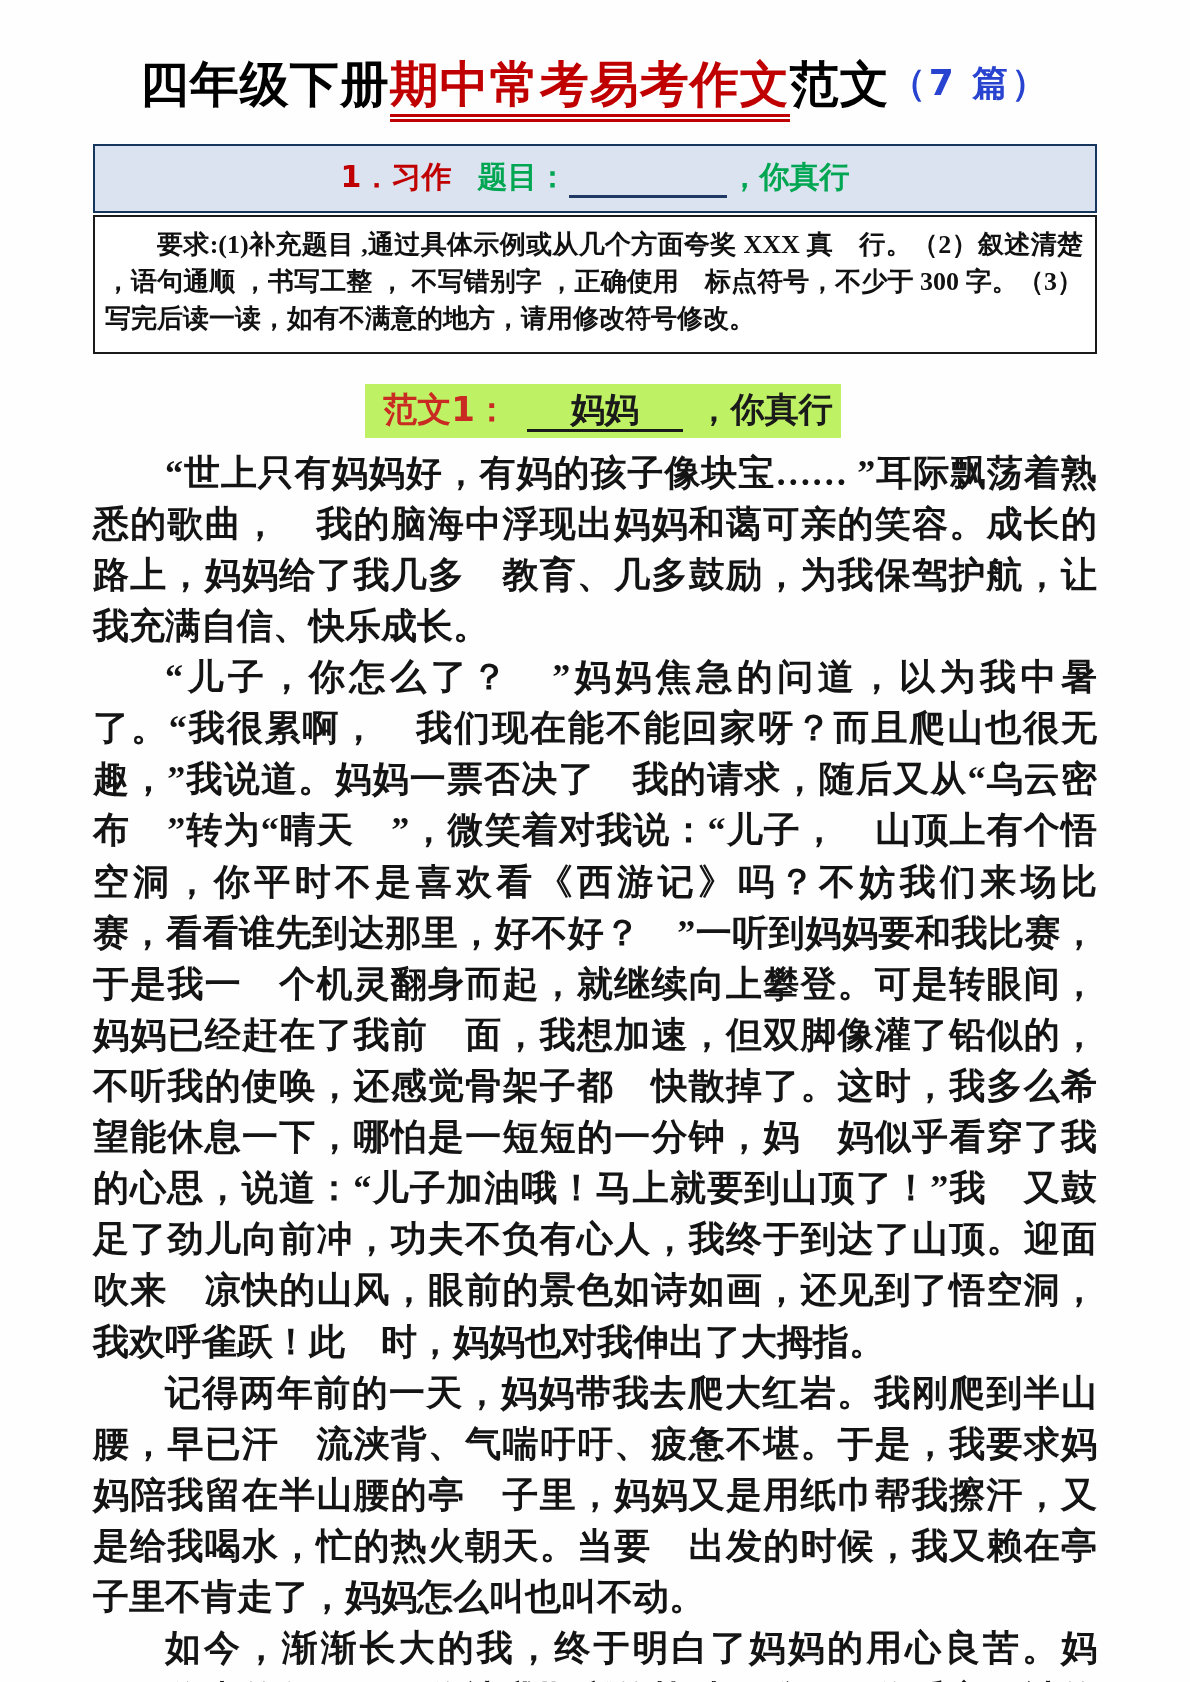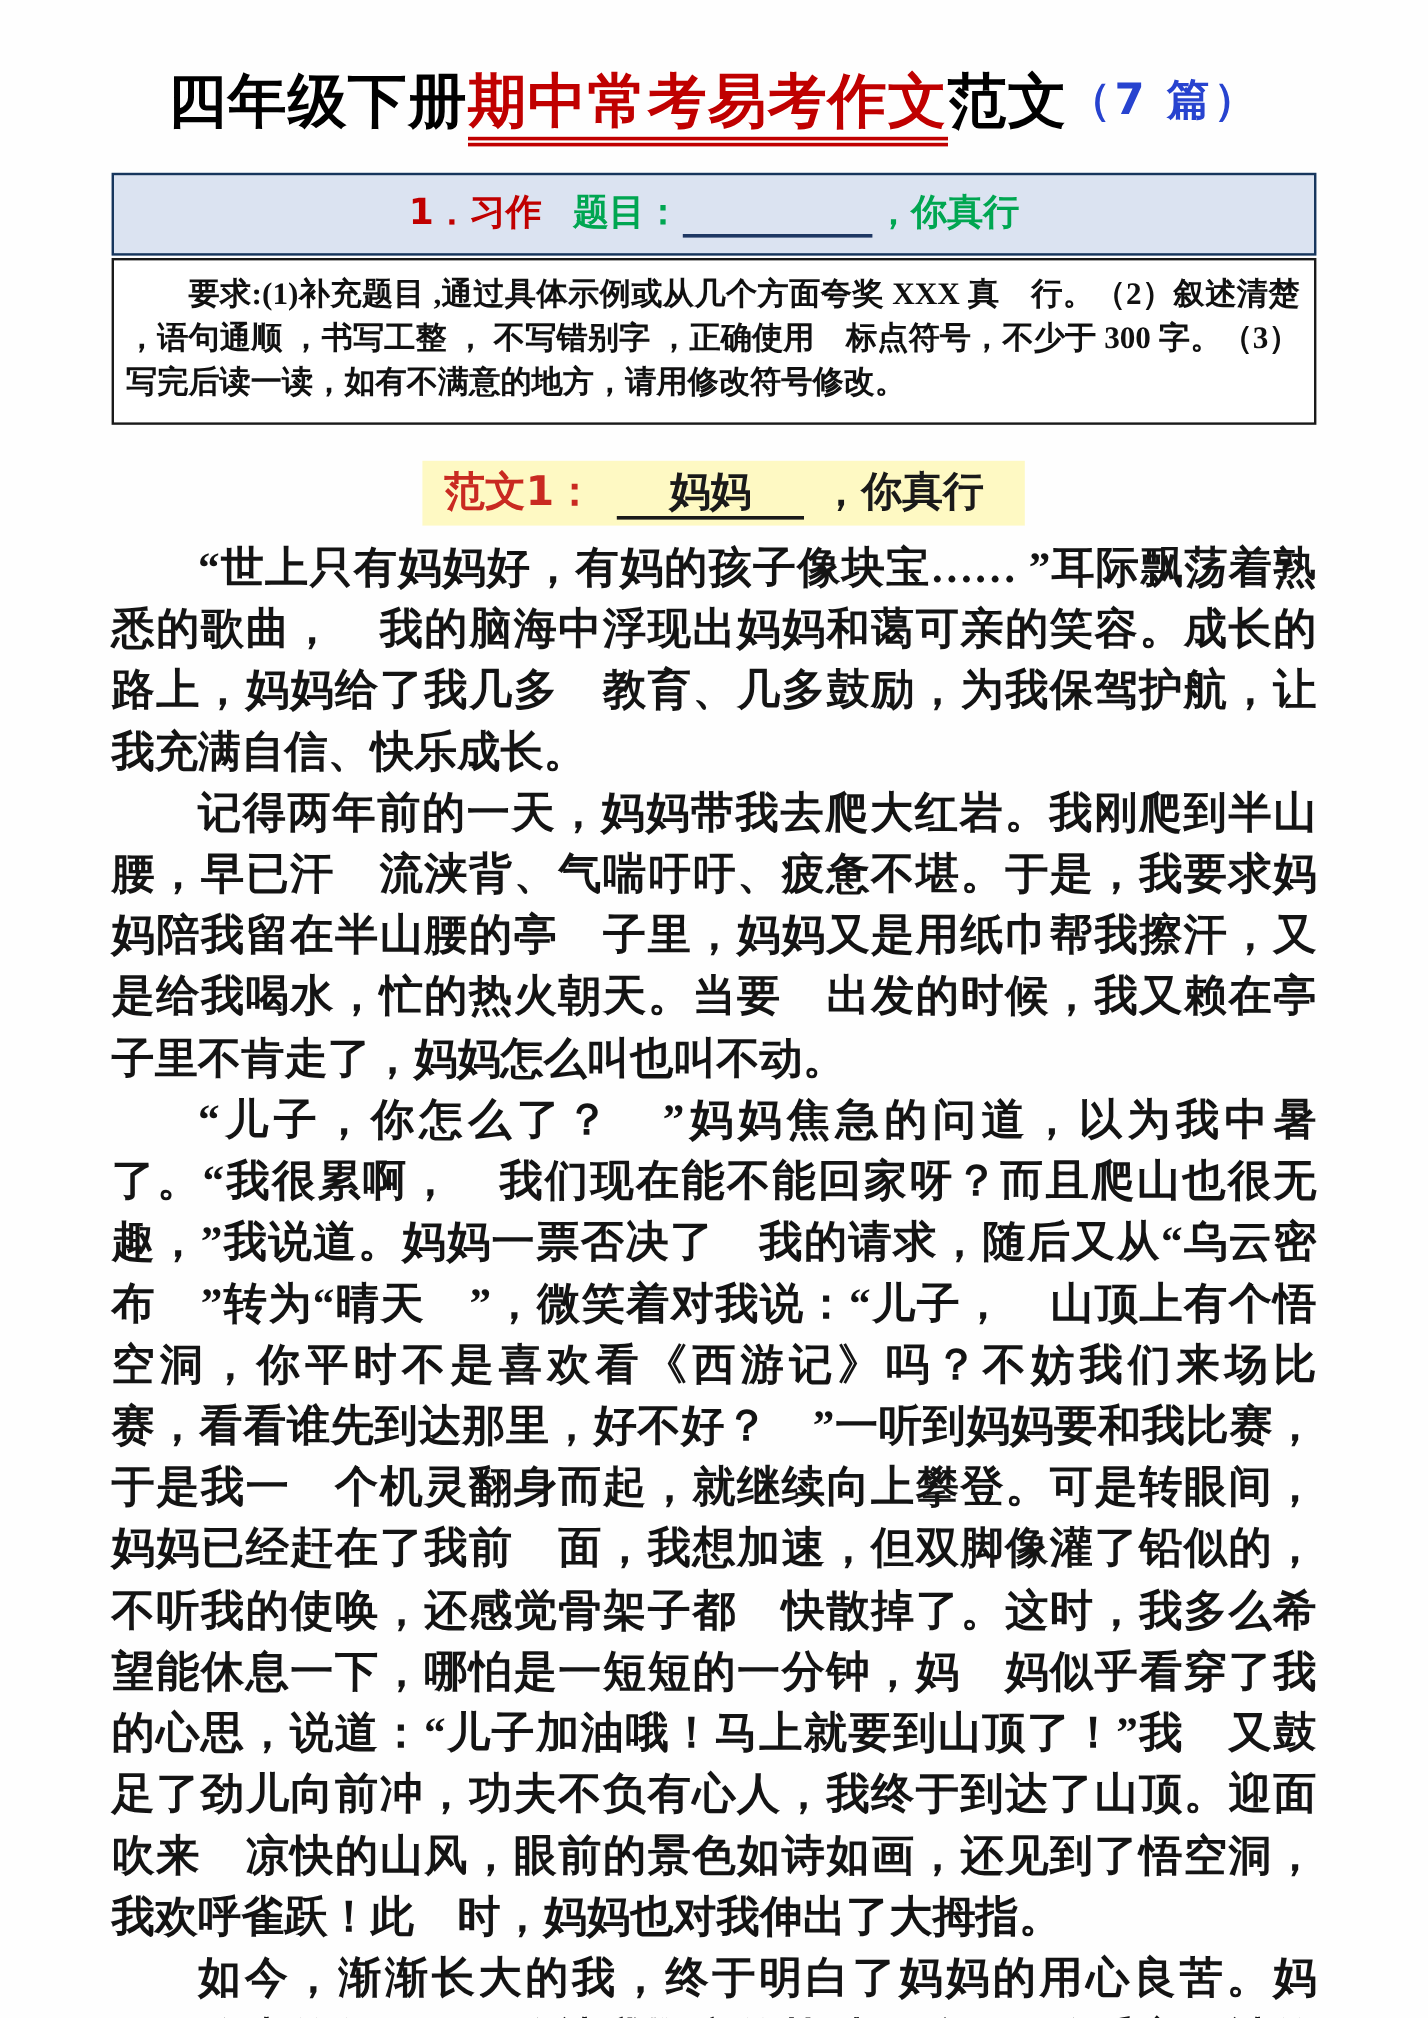--- a/index.html
+++ b/index.html
@@ -85,22 +85,22 @@
   .essay-heading {
     text-align: center;
     margin-top: 30px;
     margin-bottom: 10px;
     font-size: 34px;
     font-weight: 700;
     font-family: "DejaVu Sans", sans-serif;
   }
   .essay-heading .band {
     display: inline-block;
-    background: #fef9c3;
-    padding: 3px 34px 5px 18px;
+    background: #bef264;
+    padding: 3px 8px 5px 18px;
     margin-left: 16px;
   }
   .h-red { color: #c92a21; }
   .h-fill {
     color: #1a1a1a;
     border-bottom: 3px solid #1a1a1a;
     padding: 0 44px;
     margin-left: 18px;
   }
   .h-suffix { color: #1a1a1a; margin-left: 14px; }
@@ -134,19 +134,19 @@
     </div>
 
     <div class="essay-heading">
       <span class="band">
         <span class="h-red">范文1：</span><span class="h-fill">妈妈</span><span class="h-suffix">，你真行</span>
       </span>
     </div>
 
     <div class="essay-body">
       <p>“世上只有妈妈好，有妈的孩子像块宝…… ”耳际飘荡着熟悉的歌曲，　我的脑海中浮现出妈妈和蔼可亲的笑容。成长的路上，妈妈给了我几多　教育、几多鼓励，为我保驾护航，让我充满自信、快乐成长。</p>
+      <p>“儿子，你怎么了？　”妈妈焦急的问道，以为我中暑了。“我很累啊，　我们现在能不能回家呀？而且爬山也很无趣，”我说道。妈妈一票否决了　我的请求，随后又从“乌云密布　”转为“晴天　”，微笑着对我说：“儿子，　山顶上有个悟空洞，你平时不是喜欢看《西游记》吗？不妨我们来场比　赛，看看谁先到达那里，好不好？　”一听到妈妈要和我比赛，于是我一　个机灵翻身而起，就继续向上攀登。可是转眼间，妈妈已经赶在了我前　面，我想加速，但双脚像灌了铅似的，不听我的使唤，还感觉骨架子都　快散掉了。这时，我多么希望能休息一下，哪怕是一短短的一分钟，妈　妈似乎看穿了我的心思，说道：“儿子加油哦！马上就要到山顶了！”我　又鼓足了劲儿向前冲，功夫不负有心人，我终于到达了山顶。迎面吹来　凉快的山风，眼前的景色如诗如画，还见到了悟空洞，我欢呼雀跃！此　时，妈妈也对我伸出了大拇指。</p>
       <p>记得两年前的一天，妈妈带我去爬大红岩。我刚爬到半山腰，早已汗　流浃背、气喘吁吁、疲惫不堪。于是，我要求妈妈陪我留在半山腰的亭　子里，妈妈又是用纸巾帮我擦汗，又是给我喝水，忙的热火朝天。当要　出发的时候，我又赖在亭子里不肯走了，妈妈怎么叫也叫不动。</p>
-      <p>“儿子，你怎么了？　”妈妈焦急的问道，以为我中暑了。“我很累啊，　我们现在能不能回家呀？而且爬山也很无趣，”我说道。妈妈一票否决了　我的请求，随后又从“乌云密布　”转为“晴天　”，微笑着对我说：“儿子，　山顶上有个悟空洞，你平时不是喜欢看《西游记》吗？不妨我们来场比　赛，看看谁先到达那里，好不好？　”一听到妈妈要和我比赛，于是我一　个机灵翻身而起，就继续向上攀登。可是转眼间，妈妈已经赶在了我前　面，我想加速，但双脚像灌了铅似的，不听我的使唤，还感觉骨架子都　快散掉了。这时，我多么希望能休息一下，哪怕是一短短的一分钟，妈　妈似乎看穿了我的心思，说道：“儿子加油哦！马上就要到山顶了！”我　又鼓足了劲儿向前冲，功夫不负有心人，我终于到达了山顶。迎面吹来　凉快的山风，眼前的景色如诗如画，还见到了悟空洞，我欢呼雀跃！此　时，妈妈也对我伸出了大拇指。</p>
       <p>如今，渐渐长大的我，终于明白了妈妈的用心良苦。妈妈，你真的行！　是你让我顺利的战胜困难，是你千方百计的给我鼓励，不写错别字，　让我拥有了自信。妈妈，你真行！我爱你！</p>
     </div>
 
   </div>
 </div>
 
 </body></html>

